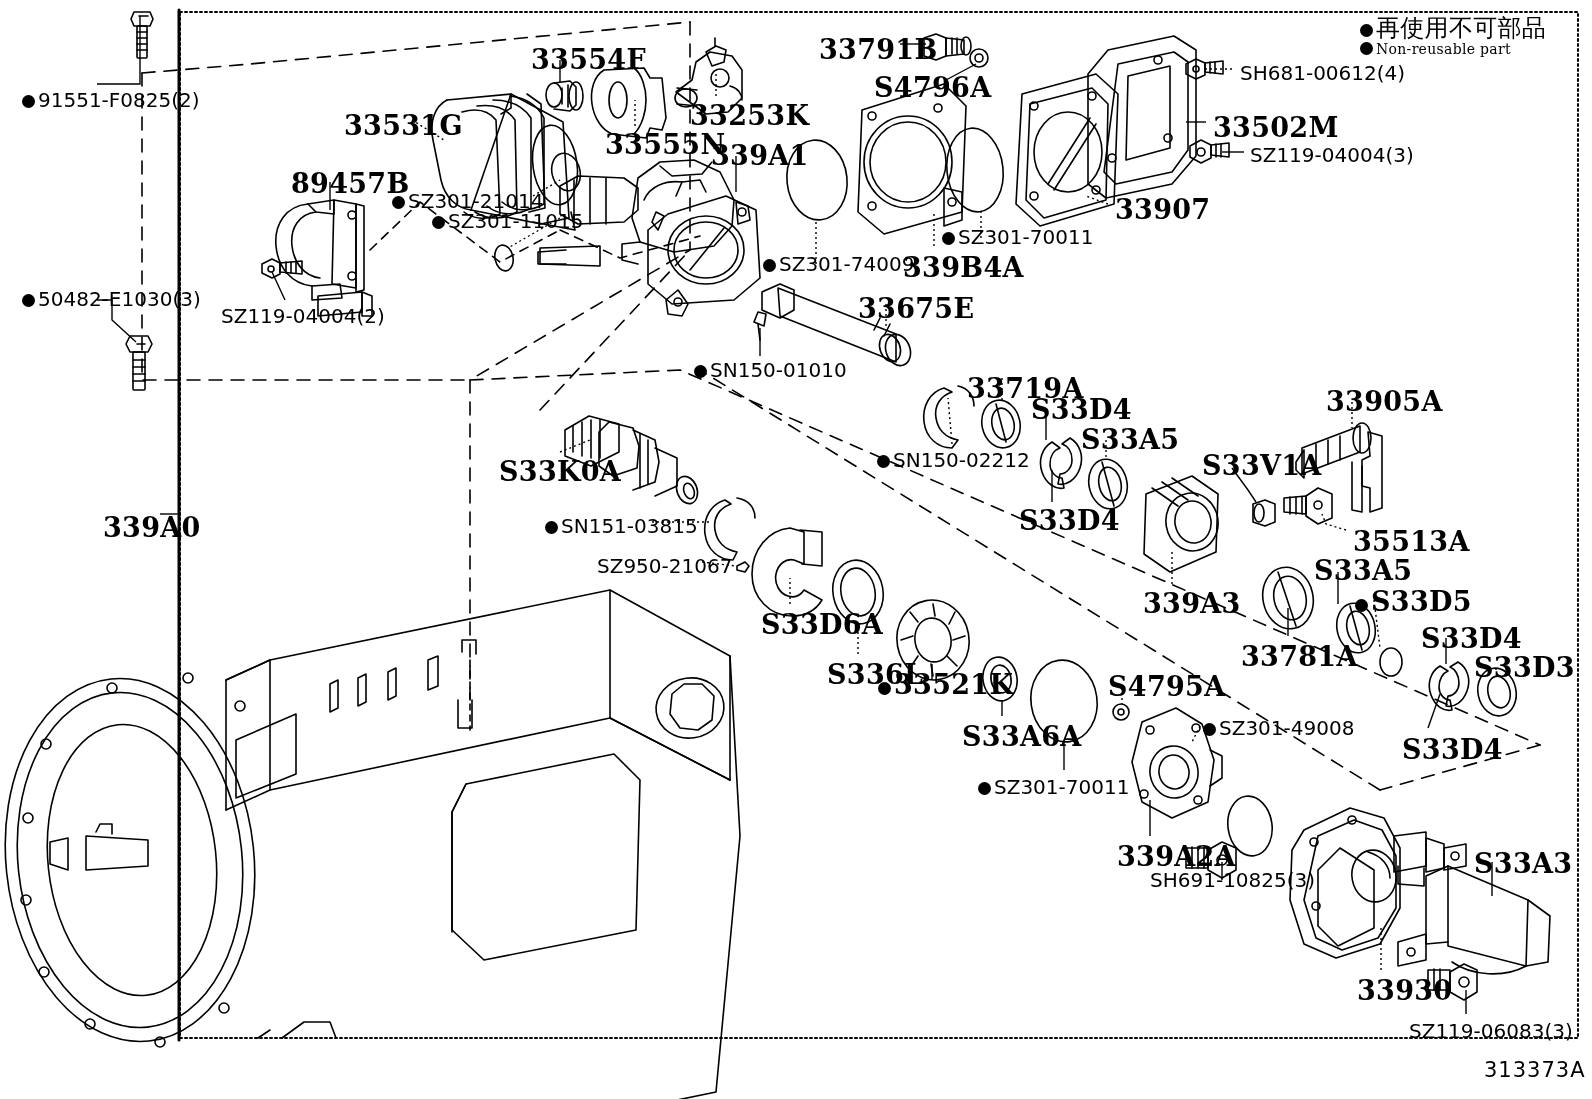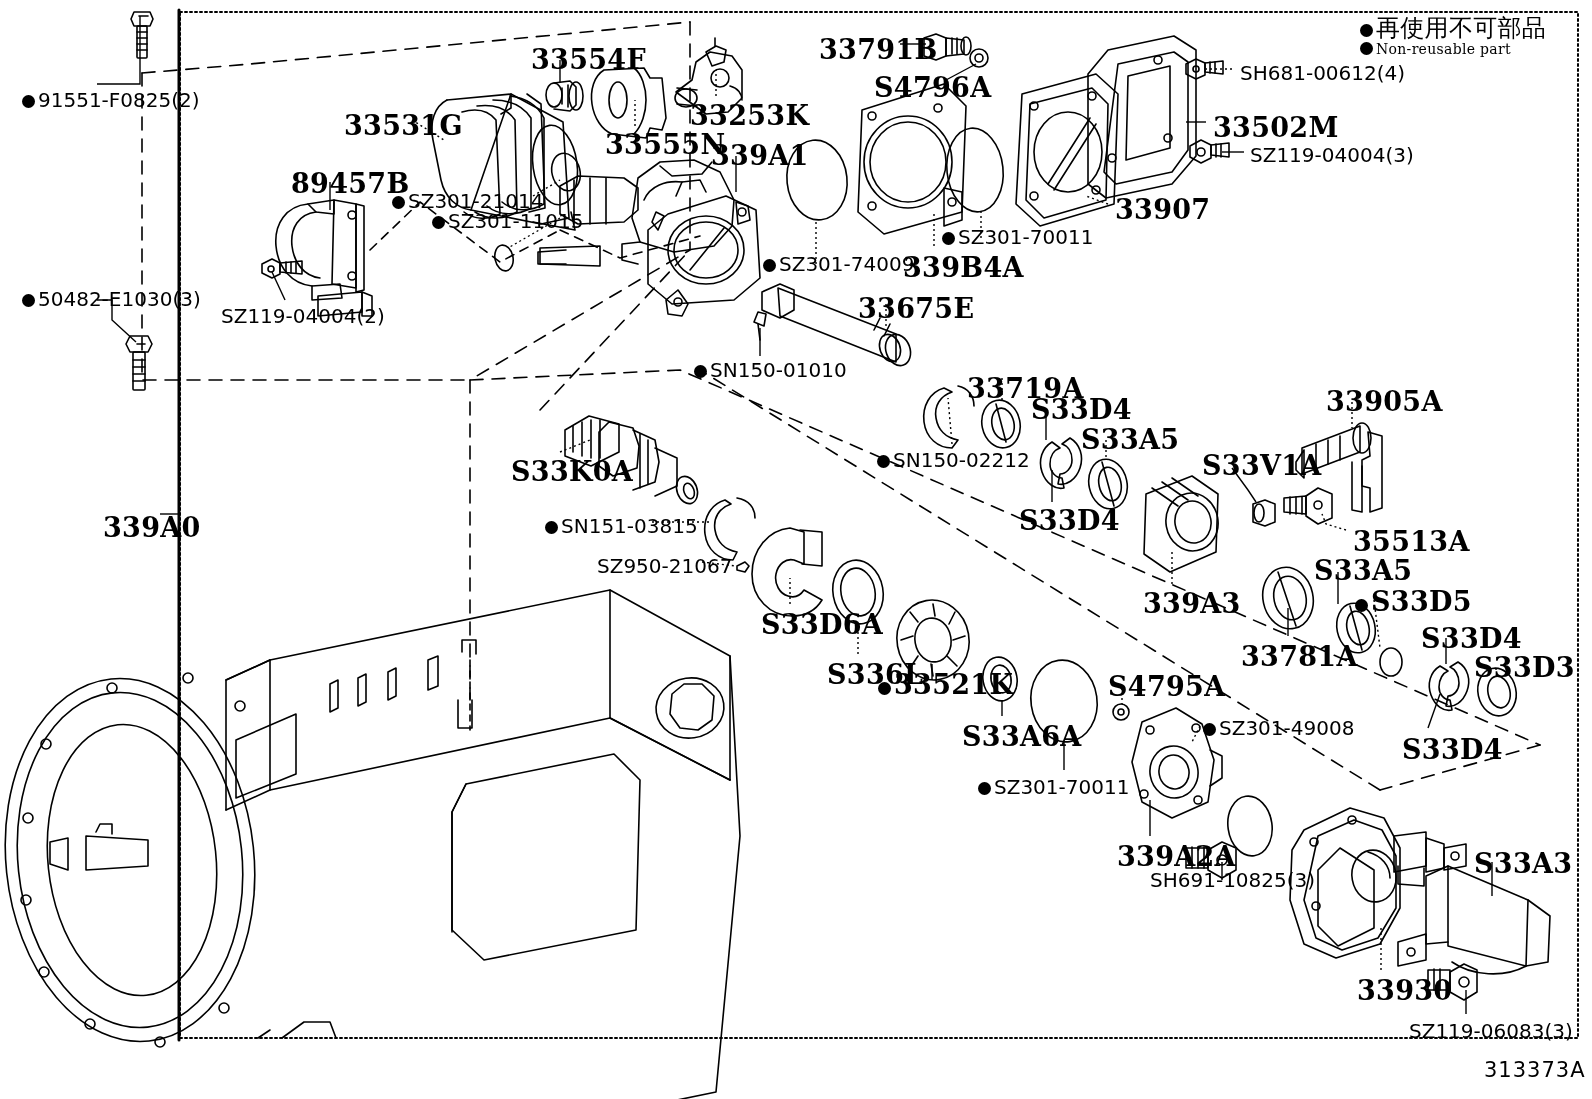--- a/index.html
+++ b/index.html
@@ -575,21 +575,21 @@
       <div class="lbl" style="left: 1202px; top: 452px;"><span>S33V1A</span></div>
       <div class="lbl" style="left: 1326px; top: 388px;"><span>33905A</span></div>
       <div class="lbl" style="left: 1353px; top: 528px;"><span>35513A</span></div>
       <div class="lbl" style="left: 1143px; top: 590px;"><span>339A3</span></div>
       <div class="lbl" style="left: 1241px; top: 643px;"><span>33781A</span></div>
       <div class="lbl" style="left: 1314px; top: 557px;"><span>S33A5</span></div>
       <div class="lbl" style="left: 1355px; top: 588px; text-align: center;"><span class="dot"></span><span>S33D5</span></div>
       <div class="lbl" style="left: 1421px; top: 625px;"><span>S33D4</span></div>
       <div class="lbl" style="left: 1474px; top: 654px;"><span>S33D3</span></div>
       <div class="lbl" style="left: 1402px; top: 736px;"><span>S33D4</span></div>
-      <div class="lbl" style="left: 499px; top: 458px; margin-left: 12px;"><span>S33K0A</span></div>
+      <div class="lbl" style="left: 499px; top: 458px;"><span>S33K0A</span></div>
       <div class="lbl code" style="left: 545px; top: 516px;"><span class="dot"></span><span>SN151-03815</span></div>
       <div class="lbl code" style="left: 597px; top: 556px;"><span>SZ950-21067</span></div>
       <div class="lbl" style="left: 761px; top: 611px;"><span>S33D6A</span></div>
       <div class="lbl" style="left: 827px; top: 661px;"><span>S336L</span></div>
       <div class="lbl" style="left: 878px; top: 671px;"><span class="dot"></span><span>33521K</span></div>
       <div class="lbl" style="left: 962px; top: 723px;"><span>S33A6A</span></div>
       <div class="lbl" style="left: 1108px; top: 673px;"><span>S4795A</span></div>
       <div class="lbl code" style="left: 978px; top: 777px;"><span class="dot"></span><span>SZ301-70011</span></div>
       <div class="lbl code" style="left: 1203px; top: 718px;"><span class="dot"></span><span>SZ301-49008</span></div>
       <div class="lbl" style="left: 1117px; top: 843px;"><span>339A2A</span></div>

